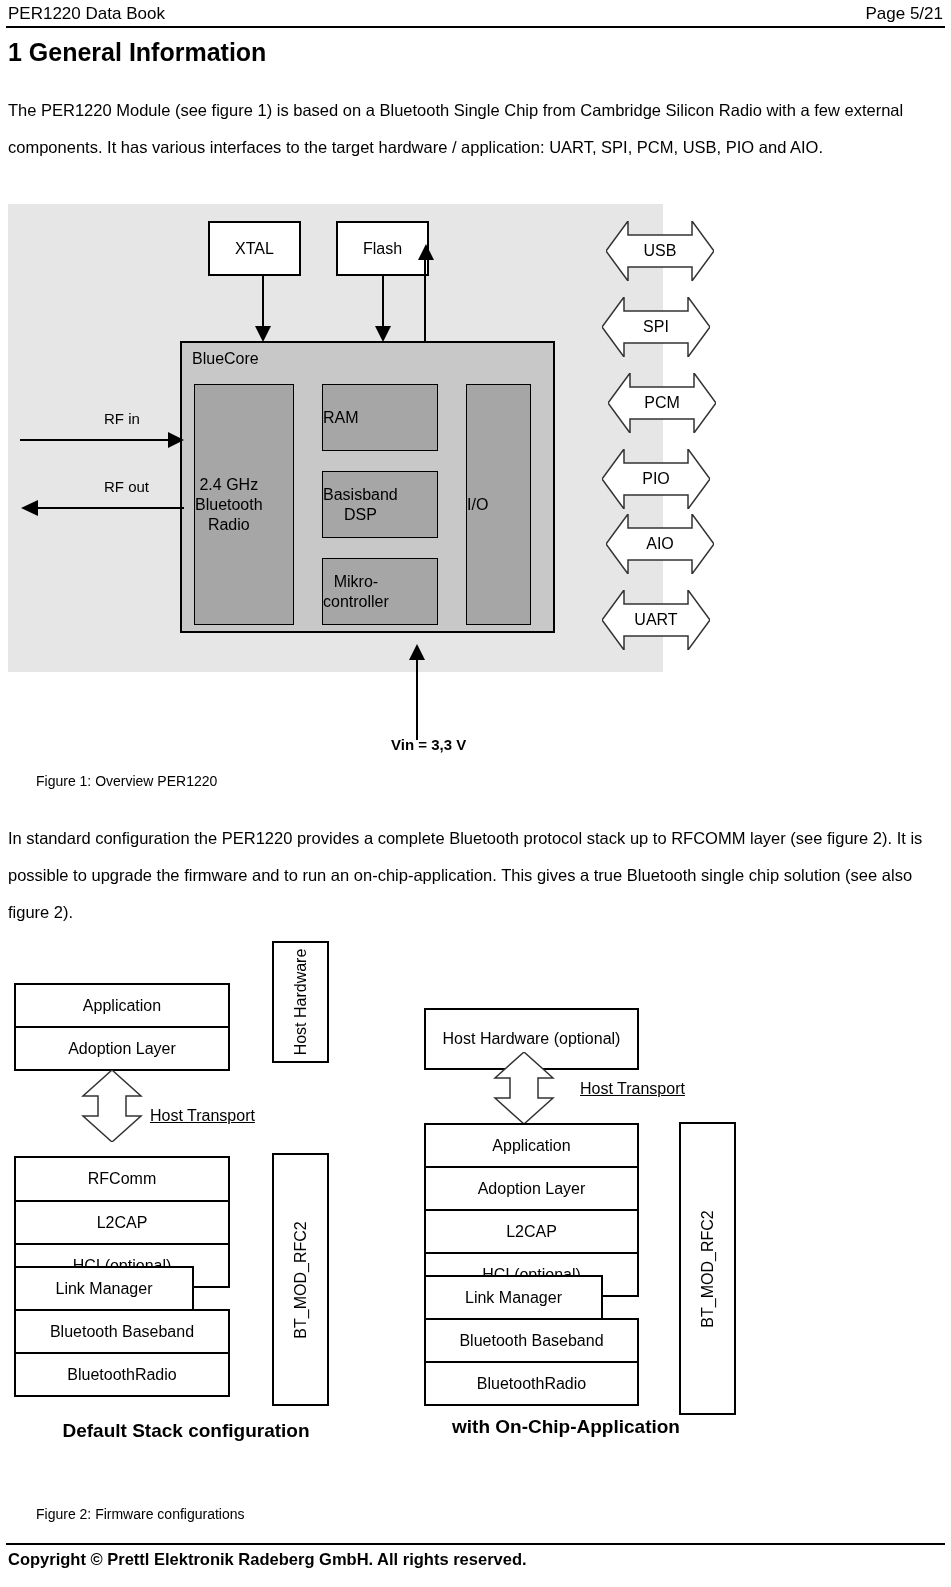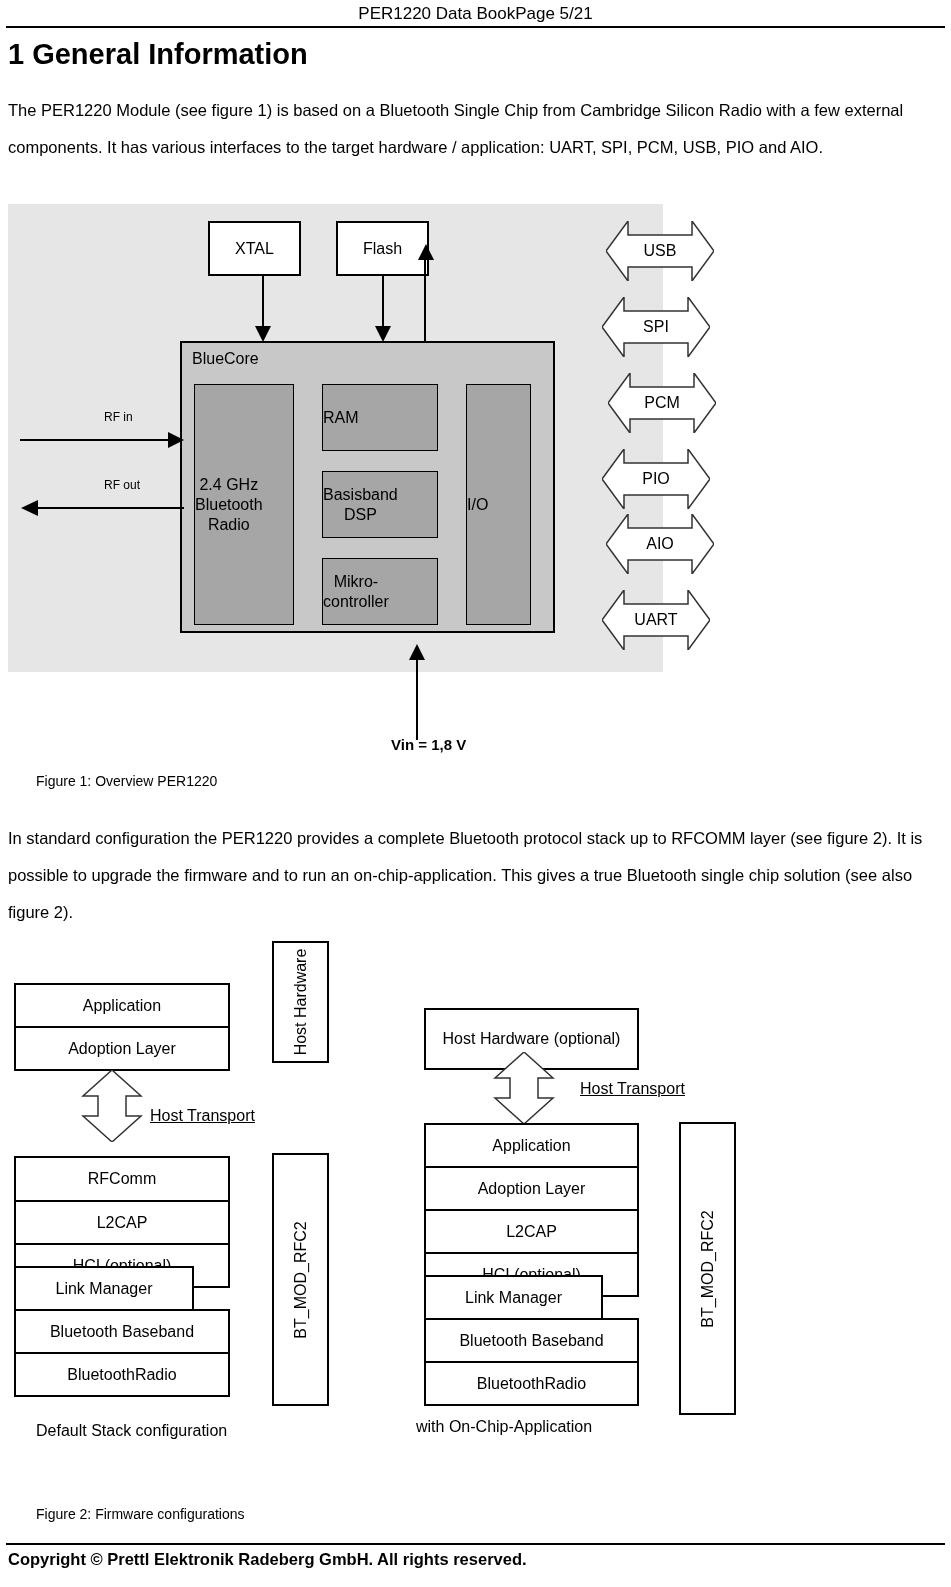--- a/index.html
+++ b/index.html
@@ -14,37 +14,37 @@
     font-family: "Liberation Sans", sans-serif;
     color: #000000;
     overflow: hidden;
   }
 
   
   .page-header {
     position: absolute;
     left: 8px; top: 4px; width: 935px;
     display: flex;
-    justify-content: center;
+    justify-content: space-between;
     align-items: baseline;
     font-size: 17px;
   }
   .page-header .hdr-left,
   .page-header .hdr-right { white-space: nowrap; }
   .header-rule {
     position: absolute;
     left: 6px; top: 26px; width: 939px; height: 0;
     border-top: 2px solid #000;
   }
 
   
   .section-title {
     position: absolute;
     left: 8px; top: 38px;
-    font-size: 29px;
+    font-size: 25px;
     font-weight: bold;
     letter-spacing: 0px;
   }
   .para {
     position: absolute;
     left: 8px;
     width: 918px;
     font-size: 16.5px;
     line-height: 37px;
   }
@@ -115,21 +115,21 @@
     box-sizing: border-box;
     display: flex;
     align-items: center;
     text-align: center;
     font-size: 16px;
     line-height: 20px;
   }
   .f1-line { position: absolute; background: #000; }
   .f1-label {
     position: absolute;
-    font-size: 12px;
+    font-size: 15px;
     white-space: nowrap;
   }
   .vin-label {
     position: absolute;
     font-size: 15px;
     font-weight: bold;
     white-space: nowrap;
   }
 
   
@@ -177,22 +177,23 @@
     white-space: nowrap;
   }
   .transport-label {
     position: absolute;
     font-size: 16px;
     white-space: nowrap;
     text-decoration: underline;
   }
   .stack-title {
     position: absolute;
-    font-size: 16px;
-    font-weight: normal;
+    font-size: 19px;
+    font-weight: bold;
+    text-align: center;
     line-height: 26px;
     white-space: nowrap;
   }
   .dblarrow { position: absolute; }
   .dblarrow svg { display: block; }
 </style>
 </head>
 <body>
 
 <div class="page-header">
@@ -272,21 +273,21 @@
   <div class="f1-label" style="left:104px; top:282px;">RF out</div>
   <div class="f1-line" style="left:38px; top:311px; width:146px; height:2px;"></div>
   <svg style="position:absolute; left:21px; top:304px;" width="17" height="16">
     <polygon points="0,8 17,0 17,16" fill="#000"></polygon>
   </svg>
 
   <div class="f1-line" style="left:416px; top:464px; width:2px; height:80px;"></div>
   <svg style="position:absolute; left:409px; top:448px;" width="16" height="17">
     <polygon points="8,0 0,16 16,16" fill="#000"></polygon>
   </svg>
-  <div class="vin-label" style="left:391px; top:540px;">Vin = 1,8 V</div>
+  <div class="vin-label" style="left:391px; top:540px;">Vin = 3,3 V</div>
 
   <div class="iface" style="left:606px; top:25px;">
     <svg width="108" height="60" viewBox="0 0 108 60">
       <polygon points="22,0 22,14 86,14 86,0 108,30 86,60 86,46 22,46 22,60 0,30" fill="#ffffff" stroke="#333333" stroke-width="1.5"></polygon>
     </svg>
     <div class="iface-label">USB</div>
   </div>
 
   <div class="iface" style="left:602px; top:101px;">
     <svg width="108" height="60" viewBox="0 0 108 60">

